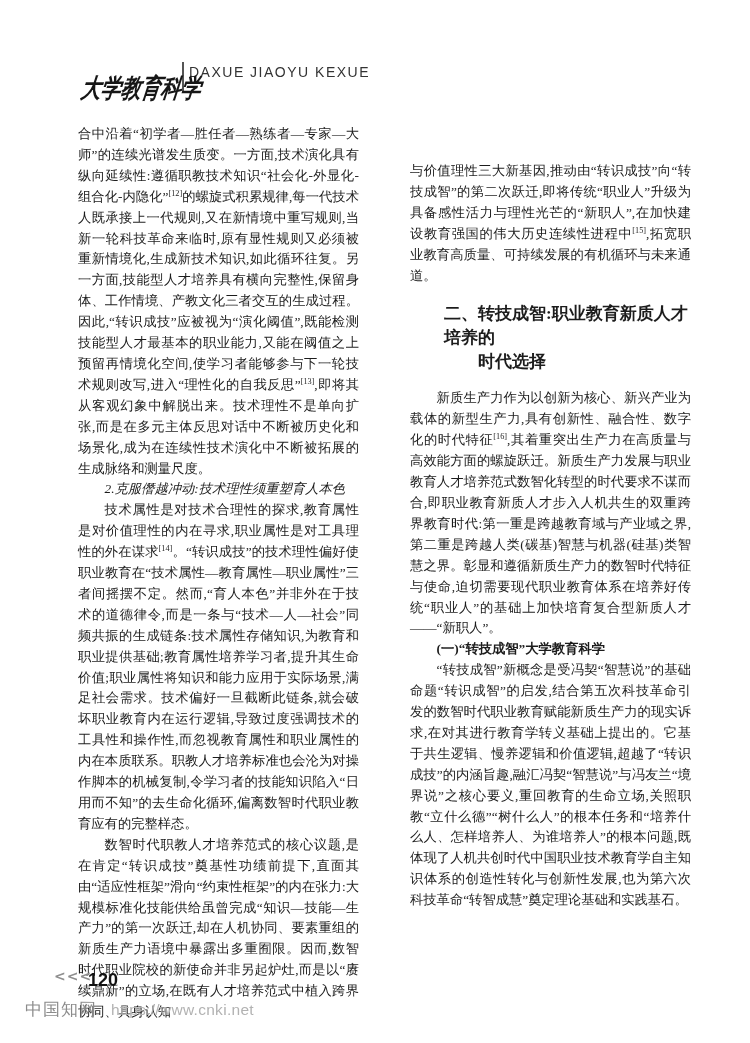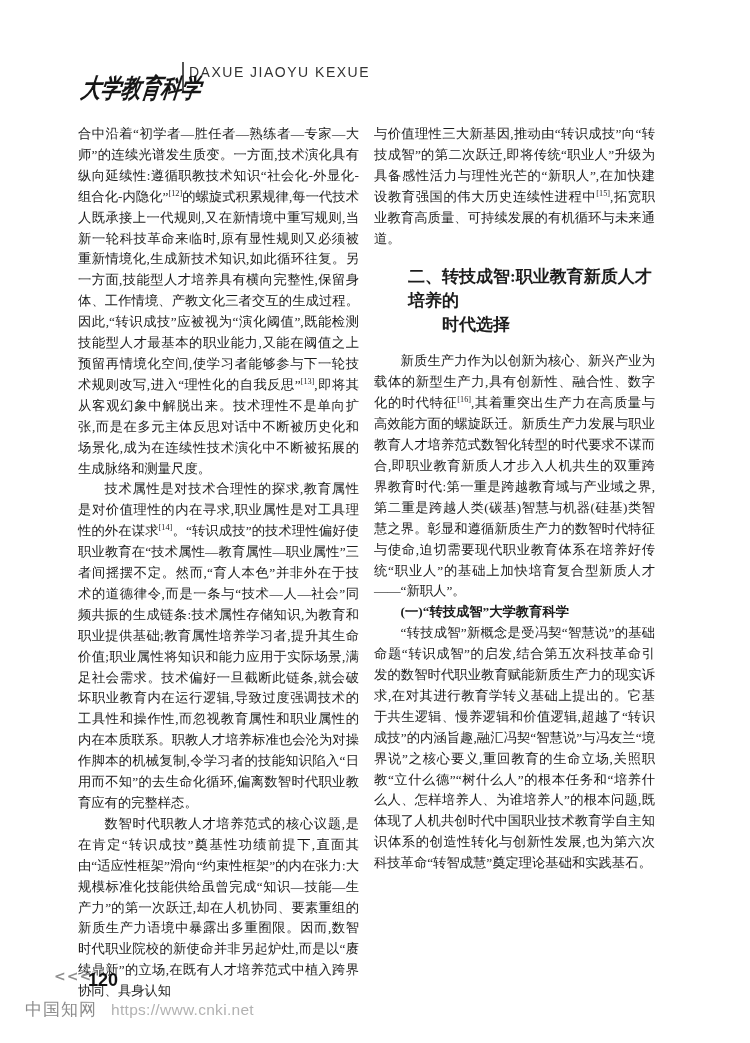--- a/index.html
+++ b/index.html
@@ -22,21 +22,21 @@
   .pinyin-row{
     font-size:14px;color:#333;padding:2px 0 2px 5px;letter-spacing:1.5px;
     font-family:"Liberation Sans",sans-serif;
   }
   
   .col{
     position:absolute;top:124px;width:281px;font-size:13.3px;line-height:20.9px;
     text-align:justify;color:#1c1c1c;
   }
   .col-left{left:78px;}
-  .col-right{left:374px;}
+  .col-right{left:410px;margin-top:37px;}
   .col p{margin:0;text-indent:2em;}
   .col p.no-indent{text-indent:0;}
   .kai{font-style:italic;}
   sup{font-size:.62em;line-height:0;vertical-align:super;}
   .h1{font-weight:bold;font-size:17px;line-height:24px;margin:16px 0 14px 0;text-align:left;}
   .h1 .l1{padding-left:2em;}
   .h1 .l2{padding-left:4em;}
   .h2{font-weight:bold;text-indent:2em;margin:0;}
   
   .page-nav{
@@ -61,20 +61,21 @@
 
   <div class="header">
     <div class="logo">大学教育科学</div>
     <div class="header-right">
       <div class="pinyin-row">DAXUE JIAOYU KEXUE</div>
     </div>
   </div>
 
   <div class="col col-left">
     <p class="no-indent">合中沿着“初学者—胜任者—熟练者—专家—大师”的连续光谱发生质变。一方面,技术演化具有纵向延续性:遵循职教技术知识“社会化-外显化-组合化-内隐化”<sup>[12]</sup>的螺旋式积累规律,每一代技术人既承接上一代规则,又在新情境中重写规则,当新一轮科技革命来临时,原有显性规则又必须被重新情境化,生成新技术知识,如此循环往复。另一方面,技能型人才培养具有横向完整性,保留身体、工作情境、产教文化三者交互的生成过程。因此,“转识成技”应被视为“演化阈值”,既能检测技能型人才最基本的职业能力,又能在阈值之上预留再情境化空间,使学习者能够参与下一轮技术规则改写,进入“理性化的自我反思”<sup>[13]</sup>,即将其从客观幻象中解脱出来。技术理性不是单向扩张,而是在多元主体反思对话中不断被历史化和场景化,成为在连续性技术演化中不断被拓展的生成脉络和测量尺度。</p>
+    <p class="kai">2.克服僭越冲动:技术理性须重塑育人本色</p>
     <p>技术属性是对技术合理性的探求,教育属性是对价值理性的内在寻求,职业属性是对工具理性的外在谋求<sup>[14]</sup>。“转识成技”的技术理性偏好使职业教育在“技术属性—教育属性—职业属性”三者间摇摆不定。然而,“育人本色”并非外在于技术的道德律令,而是一条与“技术—人—社会”同频共振的生成链条:技术属性存储知识,为教育和职业提供基础;教育属性培养学习者,提升其生命价值;职业属性将知识和能力应用于实际场景,满足社会需求。技术偏好一旦截断此链条,就会破坏职业教育内在运行逻辑,导致过度强调技术的工具性和操作性,而忽视教育属性和职业属性的内在本质联系。职教人才培养标准也会沦为对操作脚本的机械复制,令学习者的技能知识陷入“日用而不知”的去生命化循环,偏离数智时代职业教育应有的完整样态。</p>
     <p>数智时代职教人才培养范式的核心议题,是在肯定“转识成技”奠基性功绩前提下,直面其由“适应性框架”滑向“约束性框架”的内在张力:大规模标准化技能供给虽曾完成“知识—技能—生产力”的第一次跃迁,却在人机协同、要素重组的新质生产力语境中暴露出多重囿限。因而,数智时代职业院校的新使命并非另起炉灶,而是以“赓续鼎新”的立场,在既有人才培养范式中植入跨界协同、具身认知</p>
   </div>
 
   <div class="col col-right">
     <p class="no-indent">与价值理性三大新基因,推动由“转识成技”向“转技成智”的第二次跃迁,即将传统“职业人”升级为具备感性活力与理性光芒的“新职人”,在加快建设教育强国的伟大历史连续性进程中<sup>[15]</sup>,拓宽职业教育高质量、可持续发展的有机循环与未来通道。</p>
     <div class="h1">
       <div class="l1">二、转技成智:职业教育新质人才培养的</div>
       <div class="l2">时代选择</div>
     </div>

